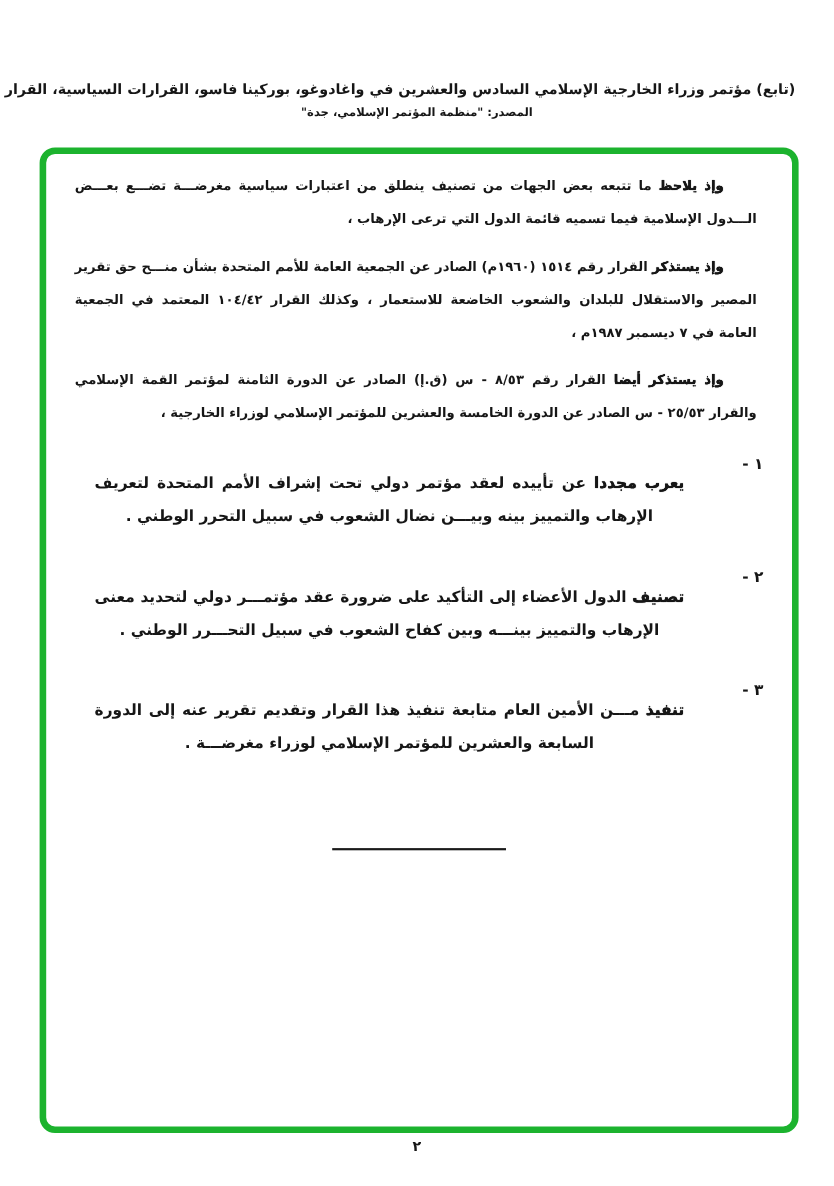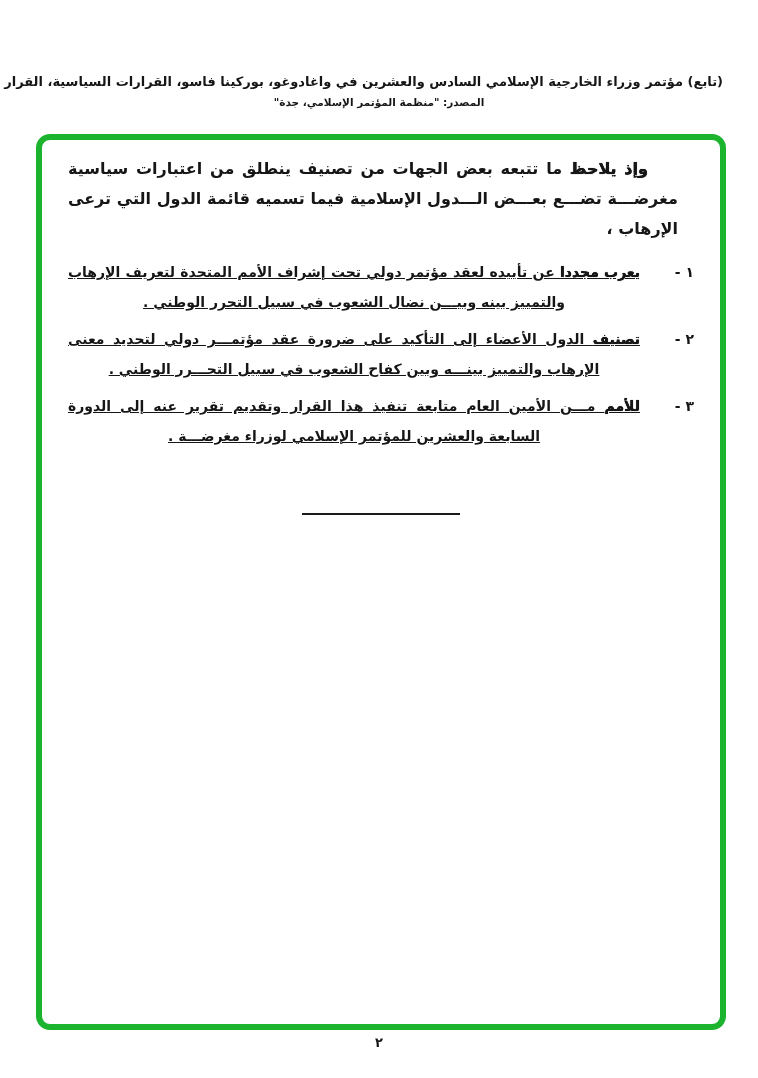--- a/index.html
+++ b/index.html
@@ -28,22 +28,22 @@
     position:absolute;left:36px;top:134px;
     width:690px;height:896px;
     box-sizing:border-box;
     border:6px solid var(--frame-color,#1cb32e);
     border-radius:14px;
     padding:14px 26px 0 26px;
     direction:rtl;
   }
   
   .para{
-    margin:0 16px 13px 0;
-    font-size:16px;font-weight:bold;
+    margin:0 6px 13px 0;
+    font-size:12px;font-weight:bold;
     line-height:30px;
     text-align:justify;
     text-indent:30px;
   }
   .para.last{margin-bottom:17px;}
   .opener{
     font-weight:bold;
     text-shadow:0 0 0.8px currentColor,0 0 0.4px currentColor;
   }
   
@@ -51,24 +51,23 @@
     display:flex;
     margin:0 0 7px 0;
     font-size:14px;font-weight:bold;
     line-height:30px;
   }
   .item .num{
     flex:none;width:54px;
     text-align:right;
   }
   .item .itext{
-    flex:1;margin:0;
+    flex:1;margin:18px;
     text-align:justify;
     text-align-last:center;
-    text-decoration:underline;
   }
   
   .sep{
     width:158px;
     border:0;border-top:2px solid #1a1a1a;
     margin:62px auto 0 auto;
   }
   
   .pagenum{
     position:absolute;top:1035px;left:0;right:0;
@@ -85,40 +84,46 @@
     <div class="hdr-line1">(تابع) مؤتمر وزراء الخارجية الإسلامي السادس والعشرين في واغادوغو، بوركينا فاسو، القرارات السياسية، القرار الرقم ٢٦/٥٨-س</div>
     <div class="hdr-line2">المصدر: "منظمة المؤتمر الإسلامي، جدة"</div>
   </div>
 
   <div class="frame">
 
     <p class="para">
       <span class="opener">وإذ يلاحظ</span><span> ما تتبعه بعض الجهات من تصنيف ينطلق من اعتبارات سياسية مغرضـــة تضـــع بعـــض الـــدول الإسلامية فيما تسميه قائمة الدول التي ترعى الإرهاب ،</span>
     </p>
 
+    <p class="para">
+      <span class="opener">وإذ يستذكر</span><span> القرار رقم ١٥١٤ (١٩٦٠م) الصادر عن الجمعية العامة للأمم المتحدة بشأن منـــح حق تقرير المصير والاستقلال للبلدان والشعوب الخاضعة للاستعمار ، وكذلك القرار ١٠٤/٤٢ المعتمد في الجمعية العامة في ٧ ديسمبر ١٩٨٧م ،</span>
+    </p>
 
+    <p class="para last">
+      <span class="opener">وإذ يستذكر أيضا</span><span> القرار رقم ٨/٥٣ - س (ق.إ) الصادر عن الدورة الثامنة لمؤتمر القمة الإسلامي والقرار ٢٥/٥٣ - س الصادر عن الدورة الخامسة والعشرين للمؤتمر الإسلامي لوزراء الخارجية ،</span>
+    </p>
 
     <div class="item">
       <span class="num">١ -</span>
       <p class="itext">
         <span class="opener">يعرب مجددا</span><span> عن تأييده لعقد مؤتمر دولي تحت إشراف الأمم المتحدة لتعريف الإرهاب والتمييز بينه وبيـــن نضال الشعوب في سبيل التحرر الوطني .</span>
       </p>
     </div>
 
     <div class="item">
       <span class="num">٢ -</span>
       <p class="itext">
         <span class="opener">تصنيف</span><span> الدول الأعضاء إلى التأكيد على ضرورة عقد مؤتمـــر دولي لتحديد معنى الإرهاب والتمييز بينـــه وبين كفاح الشعوب في سبيل التحـــرر الوطني .</span>
       </p>
     </div>
 
     <div class="item">
       <span class="num">٣ -</span>
       <p class="itext">
-        <span class="opener">للأمم</span><span> مـــن الأمين العام متابعة تنفيذ هذا القرار وتقديم تقرير عنه إلى الدورة السابعة والعشرين للمؤتمر الإسلامي لوزراء مغرضـــة .</span>
+        <span class="opener">تنفيذ</span><span> مـــن الأمين العام متابعة تنفيذ هذا القرار وتقديم تقرير عنه إلى الدورة السابعة والعشرين للمؤتمر الإسلامي لوزراء مغرضـــة .</span>
       </p>
     </div>
 
     <hr class="sep">
 
   </div>
 
   <div class="pagenum">٢</div>
 
 </div>

